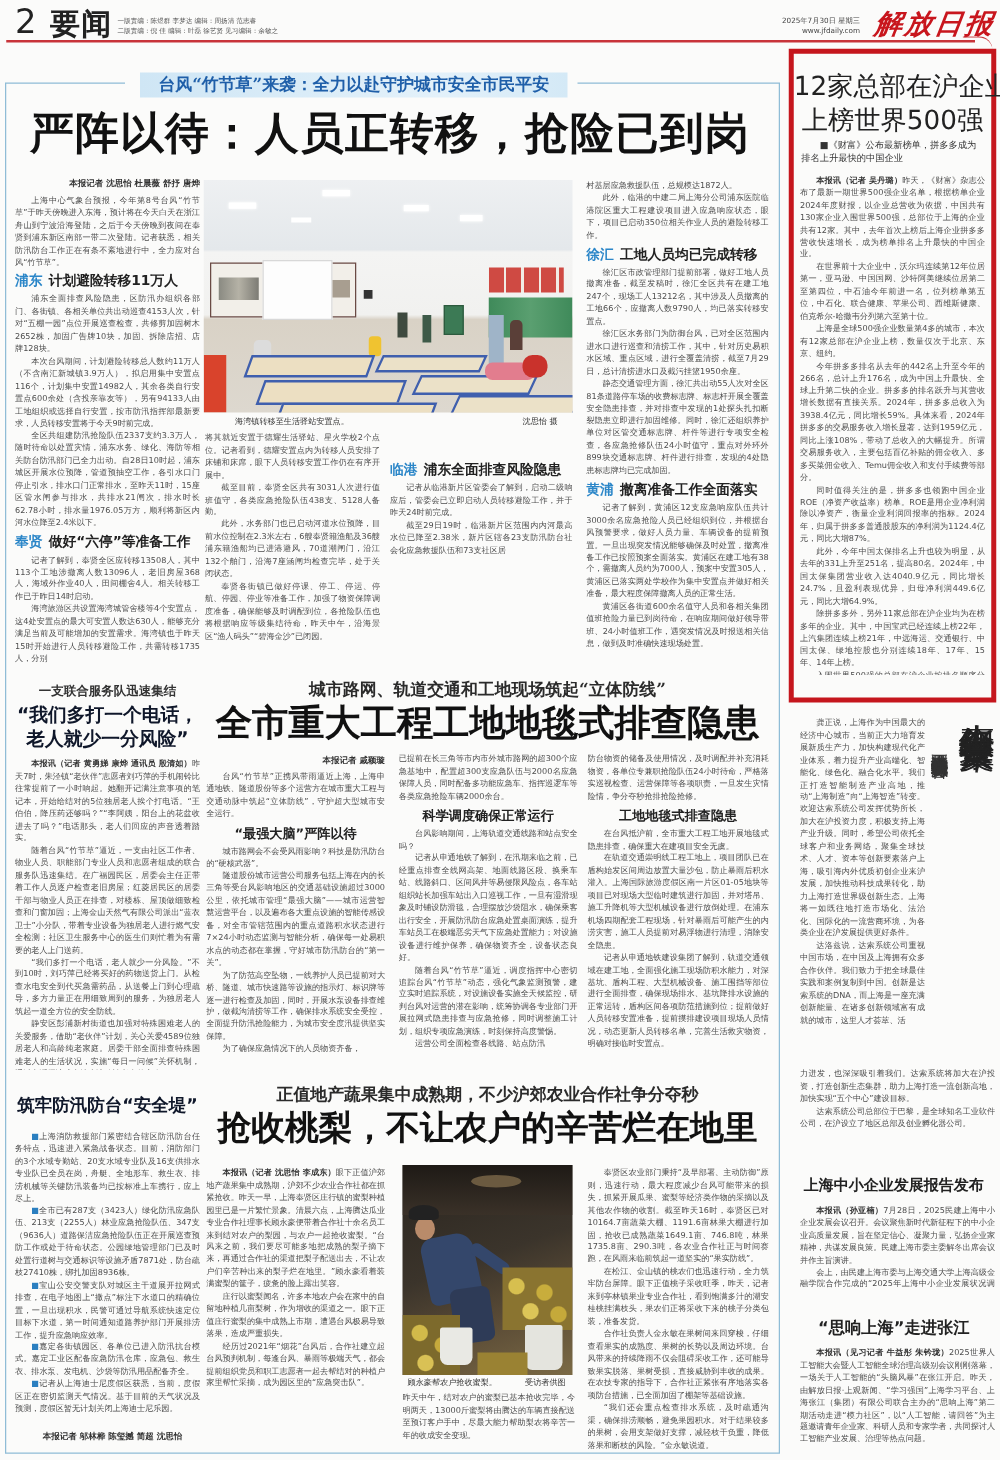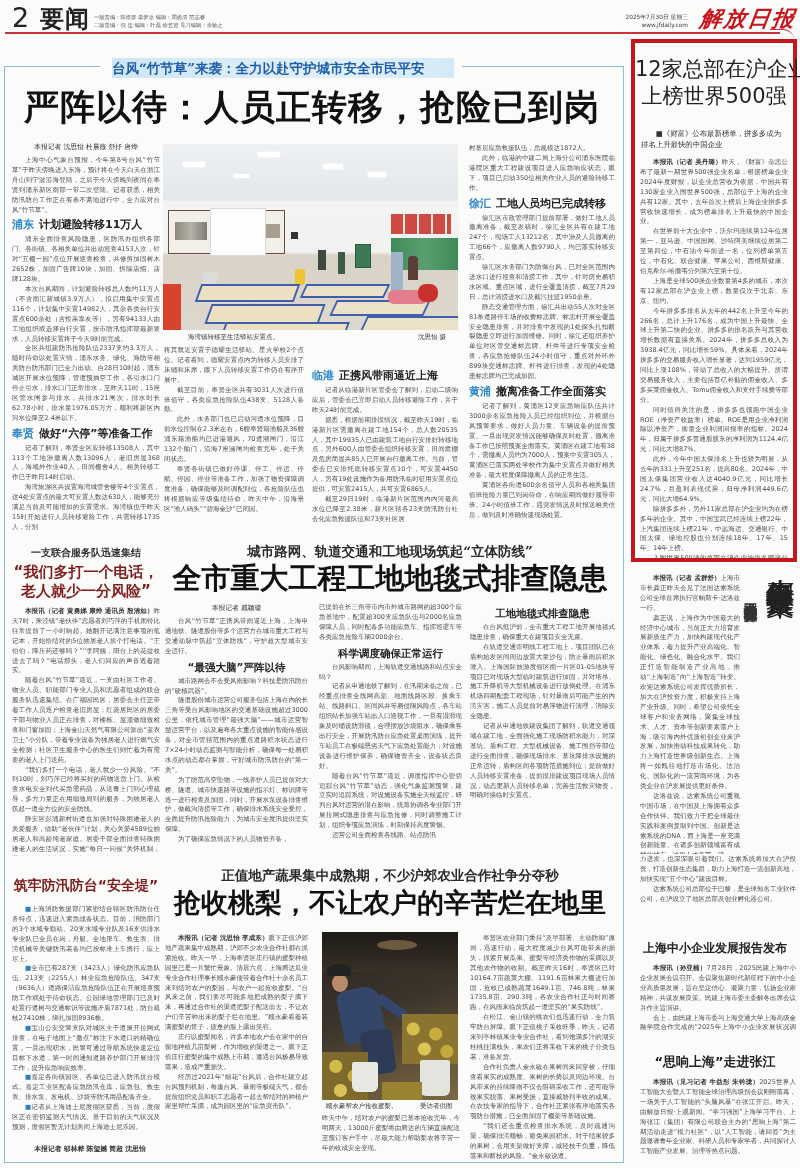--- a/index.html
+++ b/index.html
@@ -4,45 +4,45 @@
 <style>
   html,body{margin:0;padding:0;}
   body{width:800px;height:1168px;position:relative;overflow:hidden;background:#fbfbfa;font-family:"DejaVu Sans",sans-serif;color:#222;}
   .abs{position:absolute;}
   .col{position:absolute;overflow:hidden;}
   .col p,.body p{margin:0;font-size:6.5px;line-height:9.9px;color:#4d4d4d;text-indent:2em;text-align:justify;font-family:"DejaVu Sans",sans-serif;}
   .col p.cont,.body p.cont{text-indent:0;}
   .sub{font-size:11px;font-weight:bold;text-align:left;margin:3px 0 3px;line-height:14px;color:#222;white-space:nowrap;}
   .sub .dist{color:#2b86c8;margin-right:5px;}
   .sub2{font-size:10.5px;font-weight:bold;text-align:center;margin:3px 0 3px;line-height:14px;color:#222;white-space:nowrap;}
-  .byline{font-size:6.8px;font-weight:normal;color:#333;text-align:center;line-height:10px;margin:0 0 4px;}
+  .byline{font-size:6.8px;font-weight:bold;color:#333;text-align:right;line-height:10px;margin:0 0 4px;}
   .inline-by{font-weight:bold;color:#333;}
   .bullet{color:#2b7fc0;}
   
   .pgnum{left:12px;top:3px;font-size:27px;line-height:30px;color:#222;}
   .pgsec{left:40px;top:4px;font-size:24px;line-height:30px;font-weight:bold;color:#222;letter-spacing:1px;}
   .editors{left:94px;top:13px;font-size:5.3px;line-height:8px;color:#555;white-space:nowrap;}
   .date{left:600px;top:13px;width:88px;text-align:right;font-size:5.8px;line-height:8px;color:#444;}
   .masthead{left:700px;top:4px;font-family:"DejaVu Serif",serif;font-style:italic;font-weight:bold;font-size:22px;color:#c8161d;letter-spacing:2px;transform:skewX(-8deg);}
   .redline{left:5px;top:32px;width:775px;height:1.6px;background:#c8343a;}
   .redswoosh{left:770px;top:29px;width:24px;height:10px;border-top:1.6px solid #c8343a;border-radius:0 12px 0 0;}
   
   .frame{left:4px;top:66px;width:618px;height:1095px;border:1px solid #8fbcd6;}
   .banner-wrap{left:100px;top:56px;width:362px;height:24px;background:#fbfbfa;}
   .banner{left:112px;top:58px;width:342px;height:20px;background:linear-gradient(90deg,#cfe6f5,#e3f1fa 70%,#d4e9f6);}
-  .banner span{display:block;text-align:left;font-family:"DejaVu Serif",serif;font-weight:bold;font-size:13.5px;line-height:20px;color:#1f5fa9;white-space:nowrap;}
+  .banner span{display:block;text-align:center;font-family:"DejaVu Serif",serif;font-weight:bold;font-size:13.5px;line-height:20px;color:#1f5fa9;white-space:nowrap;}
   .headline1{left:12px;top:86px;width:600px;text-align:center;font-size:35px;line-height:42px;font-weight:bold;color:#111;white-space:nowrap;letter-spacing:1px;}
   
   .photo1{left:163px;top:144px;width:295px;height:186px;overflow:hidden;background:linear-gradient(to bottom,#eef0f2 0%,#e4e8eb 30%,#f4f4f3 31%,#f1f1ef 58%,#d9d2c6 60%,#ddd8cf 100%);}
   .photo1 div{position:absolute;}
   .caption{font-size:6.5px;line-height:9px;color:#333;}
   .credit{font-size:6.5px;line-height:9px;color:#333;}
   
   .kicker-s{font-family:"DejaVu Serif",serif;font-weight:bold;font-size:10px;color:#333;text-align:center;white-space:nowrap;}
-  .head-s{font-size:15px;font-weight:bold;color:#7f1d1d;text-align:center;line-height:19px;white-space:nowrap;}
+  .head-s{font-size:15px;font-weight:bold;color:#0f172a;text-align:center;line-height:19px;white-space:nowrap;}
   .kicker-m{font-family:"DejaVu Serif",serif;font-weight:bold;font-size:13.5px;color:#2b2b2b;text-align:center;white-space:nowrap;}
   .headline2{font-size:29px;line-height:34px;font-weight:bold;color:#111;text-align:center;white-space:nowrap;}
   
   .photo2{left:322px;top:932px;width:136px;height:168px;overflow:hidden;background:linear-gradient(160deg,#2a251f 0%,#3b342b 45%,#5a4b36 70%,#7b6a45 100%);}
   .photo2 div{position:absolute;}
   
   .redbox{left:631px;top:39px;width:166px;height:523px;box-sizing:border-box;border:4px solid #c5161d;background:#fbfbfa;}
   .rb-title{font-size:21px;line-height:27px;text-align:center;color:#222;white-space:nowrap;}
   .rb-lead{font-size:7.4px;line-height:11px;color:#333;text-indent:2em;}
   .vtitle{writing-mode:vertical-rl;font-size:23px;line-height:30px;color:#222;letter-spacing:-1.5px;transform:scaleX(1.25);transform-origin:left top;white-space:nowrap;}
@@ -120,23 +120,22 @@
 <div class="abs credit" style="left:418px;top:333px;">沈思怡 摄</div>
 
 <div class="col" style="left:164px;top:346px;width:140px;height:200px;">
   <p class="cont">将其就近安置于德耀生活驿站、星火学校2个点位。记者看到，德耀安置点内为转移人员安排了床铺和床席，眼下人员转移安置工作仍在有序开展中。</p>
   <p>截至目前，奉贤全区共有3031人次进行值班值守，各类应急抢险队伍438支、5128人备勤。</p>
   <p>此外，水务部门也已启动河道水位预降，目前水位控制在2.3米左右，6艘奉贤籍渔船及36艘浦东籍渔船均已进港避风，70道潮闸门，沿江132个舶门，沿海7座涵闸均检查完毕，处于关闭状态。</p>
   <p>奉贤各街镇已做好停课、停工、停运、停航、停园、停业等准备工作，加强了物资保障调度准备，确保能够及时调配到位，各抢险队伍也将根据响应等级集结待命，昨天中午，沿海景区“渔人码头”“碧海金沙”已闭园。</p>
 </div>
 
 <div class="col" style="left:312px;top:366px;width:146px;height:180px;">
-  <div class="sub"><span class="dist">临港</span><span>正携风带雨逼近上海</span></div>
+  <div class="sub"><span class="dist">临港</span><span>浦东全面排查风险隐患</span></div>
   <p>记者从临港新片区管委会了解到，启动二级响应后，管委会已立即启动人员转移避险工作，并于昨天24时前完成。</p>
-  <p>据悉，根据前期排摸情况，截至昨天19时，临港新片区需撤离在建工地154个，总人数20535人，其中19935人已由建筑工地自行安排好转移地点，另外600人由管委会组织转移安置，田间窝棚及危房简屋共85人已开展自行撤离工作。当前，管委会已安排托底转移安置点10个，可安置4450人，另有19处设施作为备用防汛临时征用安置点位提供，可安置2415人，共可安置6865人。</p>
   <p>截至29日19时，临港新片区范围内内河最高水位已降至2.38米，新片区辖各23支防汛防台社会化应急救援队伍和73支社区居</p>
 </div>
 
 <div class="col" style="left:469px;top:144px;width:146px;height:402px;">
   <p class="cont">村基层应急救援队伍，总规模达1872人。</p>
   <p>此外，临港的中建二局上海分公司浦东医院临港院区重大工程建设项目进入应急响应状态，眼下，项目已启动350位相关作业人员的避险转移工作。</p>
   <div class="sub"><span class="dist">徐汇</span><span>工地人员均已完成转移</span></div>
   <p>徐汇区市政管理部门提前部署，做好工地人员撤离准备，截至发稿时，徐汇全区共有在建工地247个，现场工人13212名，其中涉及人员撤离的工地66个，应撤离人数9790人，均已落实转移安置点。</p>
   <p>徐汇区水务部门为防御台风，已对全区范围内进水口进行巡查和清捞工作，其中，针对历史易积水区域、重点区域，进行全覆盖清捞，截至7月29日，总计清捞进水口及截污挂篮1950余座。</p>
   <p>静态交通管理方面，徐汇共出动55人次对全区81条道路停车场的收费标志牌、标志杆开展全覆盖安全隐患排查，并对排查中发现的1处探头扎扣断裂隐患立即进行加固维修。同时，徐汇还组织养护单位对区管交通标志牌、杆件等进行专项安全检查，各应急抢修队伍24小时值守，重点对外环外899块交通标志牌、杆件进行排查，发现的4处隐患标志牌均已完成加固。</p>
@@ -169,20 +168,21 @@
 </div>
 <div class="col" style="left:319px;top:603px;width:143px;height:253px;">
   <p class="cont">已提前在长三角等市内市外城市路网的超300个应急基地中，配置超300支应急队伍与2000名应急保障人员，同时配备多功能应急车、指挥巡逻车等各类应急抢险车辆2000余台。</p>
   <div class="sub2">科学调度确保正常运行</div>
   <p>台风影响期间，上海轨道交通线路和站点安全吗？</p>
   <p>记者从申通地铁了解到，在汛期来临之前，已经重点排查全线网高架、地面线路区段、换乘车站、线路斜口、区间风井等易侵限风险点，各车站组织站长加强车站出入口巡视工作，一旦有湿滑现象及时铺设防滑毯，合理摆放沙袋阻水，确保乘客出行安全，开展防汛防台应急处置桌面演练，提升车站员工在极端恶劣天气下应急处置能力；对设施设备进行维护保养，确保物资齐全，设备状态良好。</p>
   <p>随着台风“竹节草”逼近，调度指挥中心密切追踪台风“竹节草”动态，强化气象监测预警，建立实时追踪系统，对设施设备实施全天候监控，研判台风对运营的潜在影响，统筹协调各专业部门开展拉网式隐患排查与应急抢修，同时调整施工计划，组织专项应急演练，时刻保持高度警惕。</p>
   <p>运营公司全面检查各线路、站点防汛</p>
 </div>
 <div class="col" style="left:470px;top:603px;width:145px;height:253px;">
+  <p class="cont">防台物资的储备及使用情况，及时调配并补充消耗物资，各单位专兼职抢险队伍24小时待命，严格落实巡视检查、运营保障等各项职责，一旦发生灾情险情，争分夺秒抢排抢险抢修。</p>
   <div class="sub2">工地地毯式排查隐患</div>
   <p>在台风抵沪前，全市重大工程工地开展地毯式隐患排查，确保重大在建项目安全无虞。</p>
   <p>在轨道交通崇明线工程工地上，项目团队已在盾构始发区间周边放置大量沙包，防止暴雨后积水灌入。上海国际旅游度假区南一片区01-05地块等项目已对现场大型临时建筑进行加固，并对塔吊、施工升降机等大型机械设备进行放倒处理。在浦东机场四期配套工程现场，针对暴雨后可能产生的内涝灾害，施工人员提前对易浮物进行清理，消除安全隐患。</p>
   <p>记者从申通地铁建设集团了解到，轨道交通领域在建工地，全面强化施工现场防积水能力，对深基坑、盾构工程、大型机械设备、施工围挡等部位进行全面排查，确保现场排水、基坑降排水设施的正常运转，盾构区间各项防范措施到位；提前做好人员转移安置准备，提前摸排建设项目现场人员情况，动态更新人员转移名单，完善生活救灾物资，明确对接临时安置点。</p>
 </div>
 
 <div class="col" style="left:12px;top:872px;width:148px;height:288px;">
   <div class="head-s" style="font-size:14px;margin:4px 0 10px;">筑牢防汛防台“安全堤”</div>
   <p><span class="bullet">■</span><span>上海消防救援部门紧密结合辖区防汛防台任务特点，迅速进入紧急战备状态。目前，消防部门的3个水域专勤站、20支水域专业队及16支供排水专业队已全员在岗，舟艇、全地形车、救生衣、排涝机械等关键防汛装备均已按标准上车携行，应上尽上。</span></p>
   <p><span class="bullet">■</span><span>全市已有287支（3423人）绿化防汛应急队伍、213支（2255人）林业应急抢险队伍、347支（9636人）道路保洁应急抢险队伍正在开展巡查预防工作或处于待命状态。公园绿地管理部门已及时处置行道树与交通标识等设施矛盾7871处，防台疏枝27410株，绑扎加固8936株。</span></p>
@@ -223,36 +223,35 @@
 </div>
 <div class="col" style="left:470px;top:934px;width:145px;height:226px;">
   <p>奉贤区农业部门秉持“及早部署、主动防御”原则，迅速行动，最大程度减少台风可能带来的损失，抓紧开展瓜果、蜜梨等经济类作物的采摘以及其他农作物的收割。截至昨天16时，奉贤区已对10164.7亩蔬菜大棚、1191.6亩林果大棚进行加固，抢收已成熟蔬菜1649.1亩、746.8吨，林果1735.8亩、290.3吨，各农业合作社正与时间赛跑，在风雨来临前筑起一道坚实的“果实防线”。</p>
   <p>在松江、金山镇的桃农们也迅速行动，全力筑牢防台屏障。眼下正值桃子采收旺季，昨天，记者来到亭林镇果业专业合作社，看到饱满多汁的湖安桂桃挂满枝头，果农们正将采收下来的桃子分类包装，准备发货。</p>
   <p>合作社负责人金永敏在果树间来回穿梭，仔细查看果实的成熟度、果树的长势以及周边环境。台风带来的持续降雨不仅会阻碍采收工作，还可能导致果实脱落、果树受损，直接威胁到丰收的成果。在农技专家的指导下，合作社正紧张有序地落实各项防台措施，已全面加固了棚架等基础设施。</p>
   <p>“我们还会重点检查排水系统，及时疏通沟渠，确保排涝顺畅，避免果园积水。对于结果较多的果树，会用支架做好支撑，减轻枝干负重，降低落果和断枝的风险。”金永敏说道。</p>
 </div>
 
 <div class="abs redbox">
   <div class="rb-title" style="margin-top:13px;">12家总部在沪企业</div>
-  <div class="rb-title" style="margin-bottom:18px;">上榜世界500强</div>
+  <div class="rb-title" style="margin-bottom:0;">上榜世界500强</div>
   <div class="rb-lead" style="margin:0 6px 8px;">■《财富》公布最新榜单，拼多多成为排名上升最快的中国企业</div>
   <div class="body" style="margin:0 5px;height:400px;overflow:hidden;">
     <p><span class="inline-by">本报讯（记者 吴丹璐）</span><span>昨天，《财富》杂志公布了最新一期世界500强企业名单，根据榜单企业2024年度财报，以企业总营收为依据，中国共有130家企业入围世界500强，总部位于上海的企业共有12家。其中，去年首次上榜后上海企业拼多多营收快速增长，成为榜单排名上升最快的中国企业。</span></p>
     <p>在世界前十大企业中，沃尔玛连续第12年位居第一，亚马逊、中国国网、沙特阿美继续位居第二至第四位，中石油今年前进一名，位列榜单第五位，中石化、联合健康、苹果公司、西维斯健康、伯克希尔-哈撒韦分列第六至第十位。</p>
     <p>上海是全球500强企业数量第4多的城市，本次有12家总部在沪企业上榜，数量仅次于北京、东京、纽约。</p>
     <p>今年拼多多排名从去年的442名上升至今年的266名，总计上升176名，成为中国上升最快、全球上升第二快的企业。拼多多的排名跃升与其营收增长数据有直接关系。2024年，拼多多总收入为3938.4亿元，同比增长59%。具体来看，2024年拼多多的交易服务收入增长显著，达到1959亿元，同比上涨108%，带动了总收入的大幅提升。所谓交易服务收入，主要包括百亿补贴的佣金收入、多多买菜佣金收入、Temu佣金收入和支付手续费等部分。</p>
     <p>同时值得关注的是，拼多多也领跑中国企业ROE（净资产收益率）榜单。ROE是用企业净利润除以净资产，衡量企业利润回报率的指标。2024年，归属于拼多多普通股股东的净利润为1124.4亿元，同比大增87%。</p>
     <p>此外，今年中国太保排名上升也较为明显，从去年的331上升至251名，提高80名。2024年，中国太保集团营业收入达4040.9亿元，同比增长24.7%，且盈利表现优异，归母净利润449.6亿元，同比大增64.9%。</p>
     <p>除拼多多外，另外11家总部在沪企业均为在榜多年的企业。其中，中国宝武已经连续上榜22年，上汽集团连续上榜21年，中远海运、交通银行、中国太保、绿地控股也分别连续18年、17年、15年、14年上榜。</p>
     <p>入围世界500强的总部在沪企业按排名顺序分别是：中国宝武（73）、上汽集团（138）、交通银行（168）、中远海运（212）、中国太保（251）、拼多多控股（266）、浦发银行（309）、苏商建设（338）、上海建工（374）、上海医药（407）、上海德龙钢铁集团（467）、绿地控股（480）。</p>
   </div>
 </div>
 
 <div class="col" style="left:640px;top:574px;width:100px;height:280px;">
-  <p><span class="inline-by">本报讯（记者 孟群舒）</span><span>上海市市长龚正昨天会见了法国达索系统公司全球首席执行官帕斯卡·达洛兹一行。</span></p>
   <p>龚正说，上海作为中国最大的经济中心城市，当前正大力培育发展新质生产力，加快构建现代化产业体系，着力提升产业高端化、智能化、绿色化、融合化水平。我们正打造智能制造产业高地，推动“上海制造”向“上海智造”转变。欢迎达索系统公司发挥优势所长，加大在沪投资力度，积极支持上海产业升级。同时，希望公司依托全球客户和业务网络，聚集全球技术、人才、资本等创新要素落户上海，吸引海内外优质初创企业来沪发展，加快推动科技成果转化，助力上海打造世界级创新生态。上海将一如既往地打造市场化、法治化、国际化的一流营商环境，为各类企业在沪发展提供更好条件。</p>
   <p>达洛兹说，达索系统公司重视中国市场，在中国及上海拥有众多合作伙伴。我们致力于把全球最佳实践和案例复制到中国。创新是达索系统的DNA，而上海是一座充满创新能量、在诸多创新领域富有成就的城市，这里人才荟萃、活</p>
 </div>
 <div class="abs vsub" style="left:743px;top:592px;height:275px;">龚正会见法国达索系统公司全球首席执行官</div>
 <div class="abs vtitle" style="left:762px;top:578px;height:300px;">集聚要素打造世界级创新生态</div>
 <div class="col" style="left:640px;top:855px;width:156px;height:72px;">
   <p class="cont">力迸发，也深深吸引着我们。达索系统将加大在沪投资，打造创新生态集群，助力上海打造一流创新高地，加快实现“五个中心”建设目标。</p>
   <p>达索系统公司总部位于巴黎，是全球知名工业软件公司，在沪设立了地区总部及创业孵化器公司。</p>
 </div>
 

